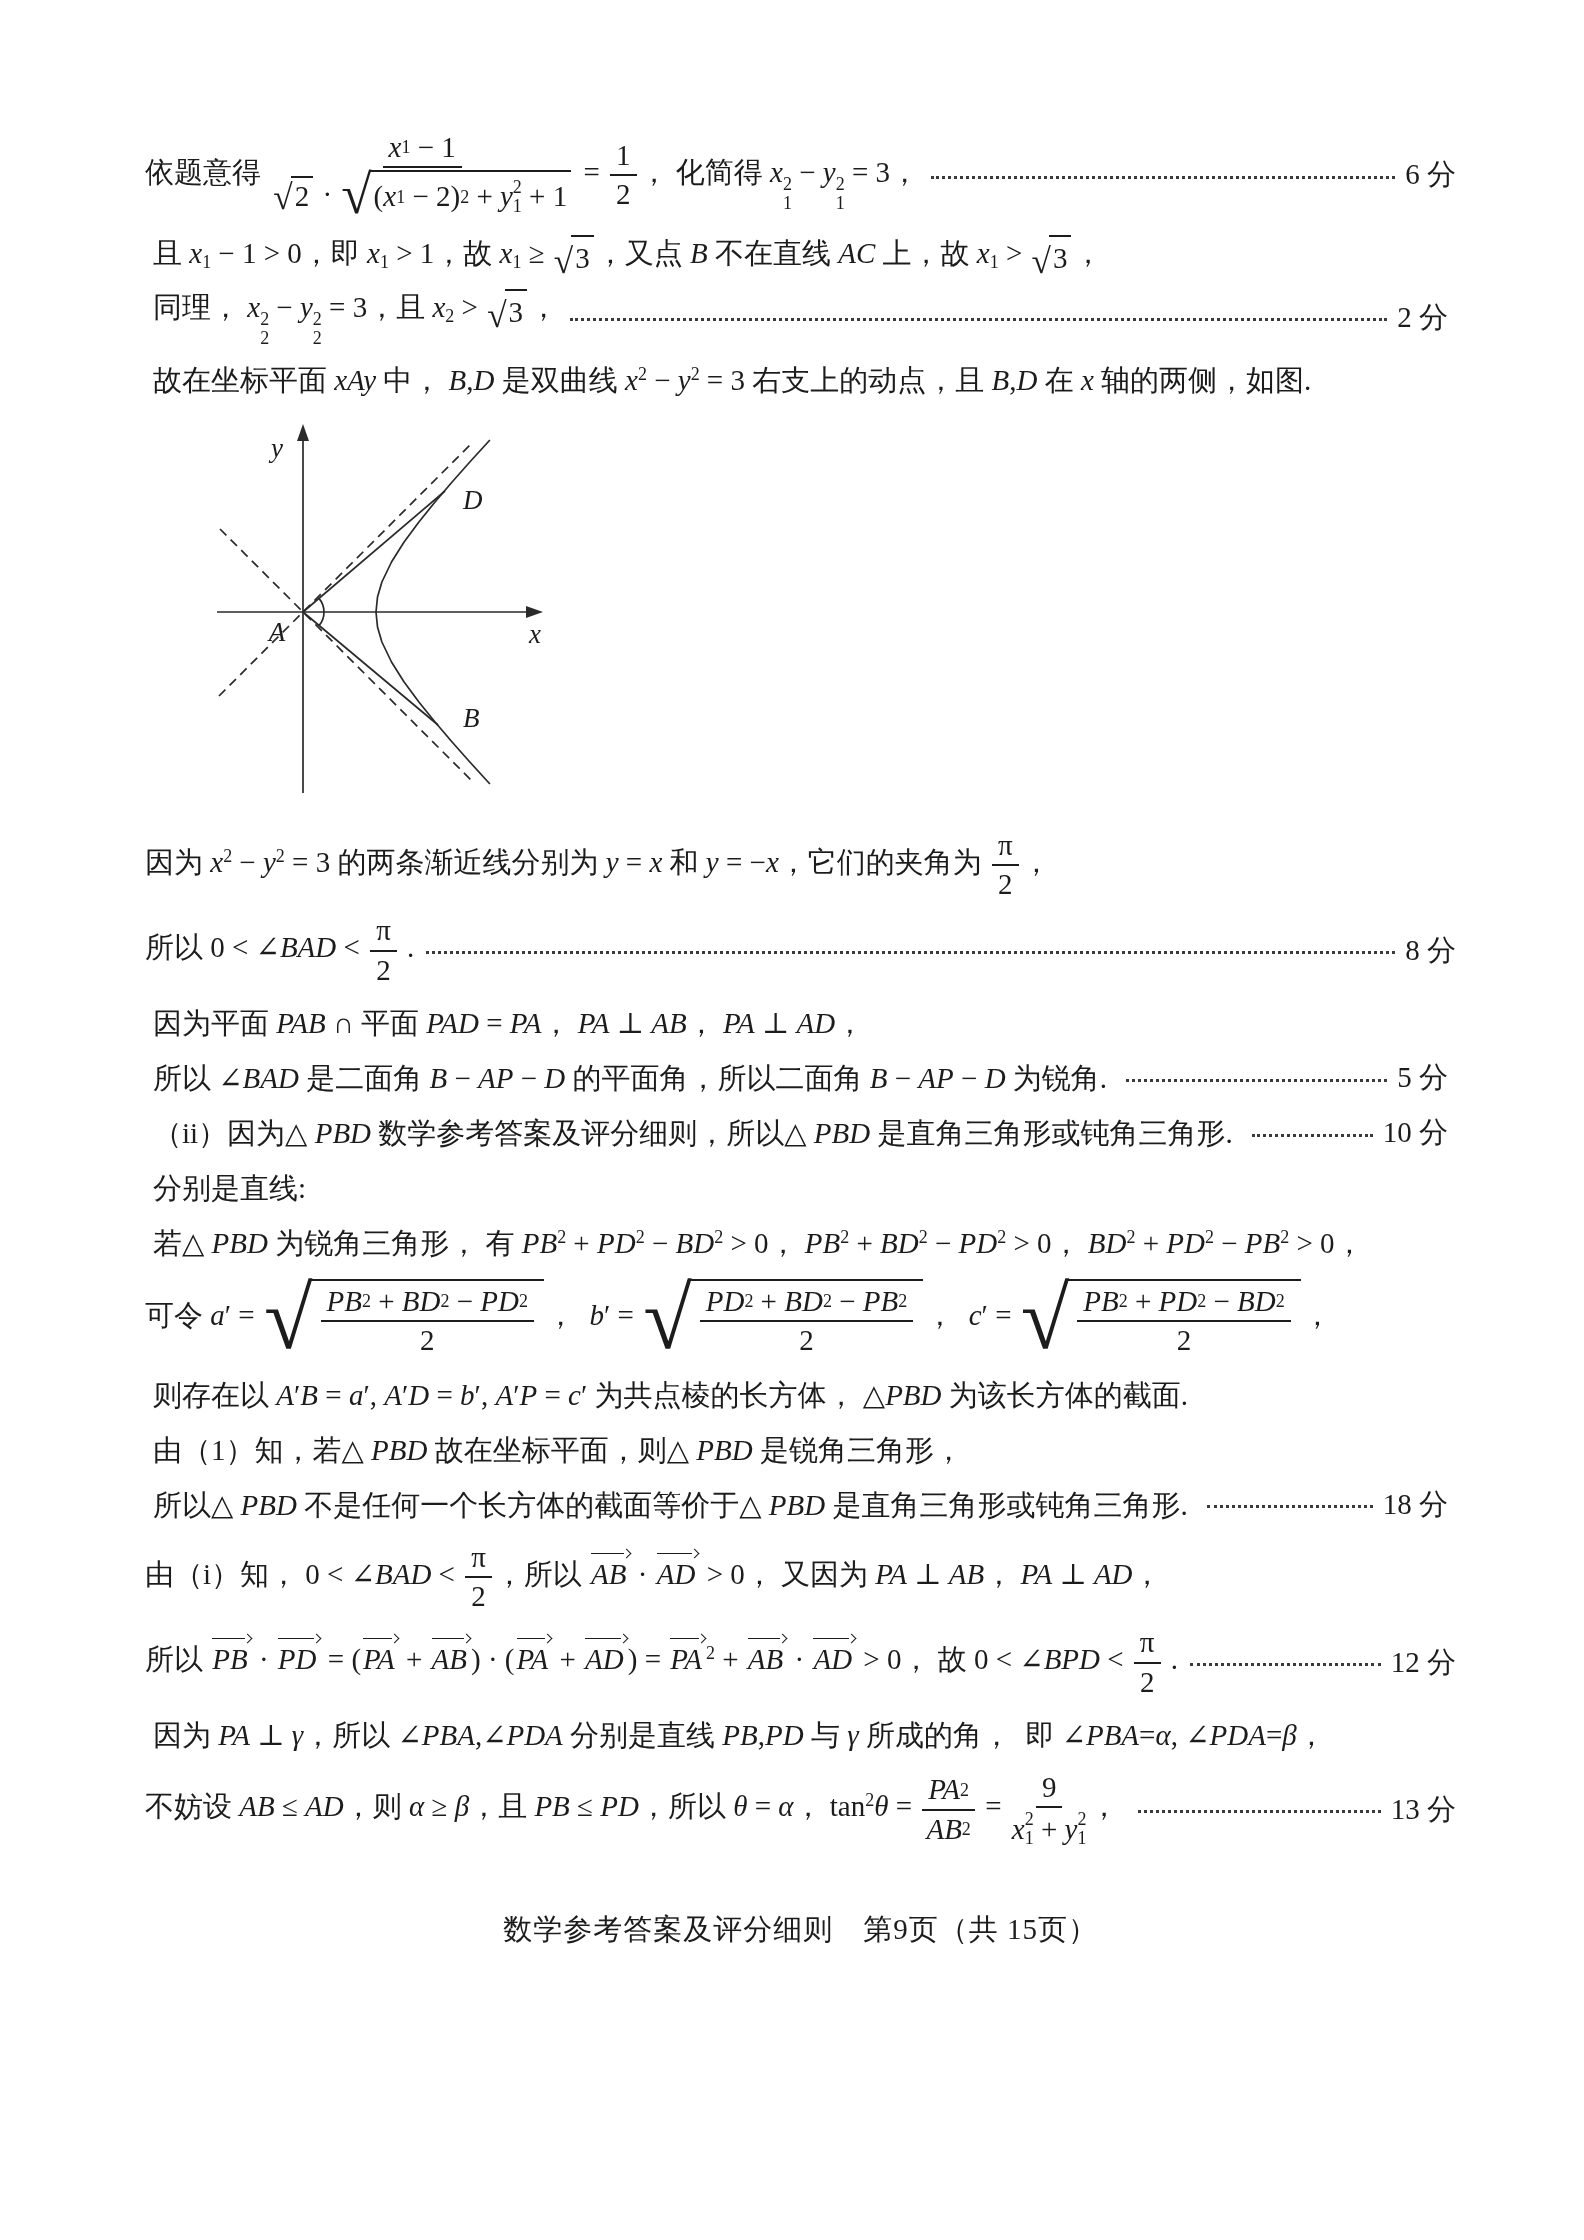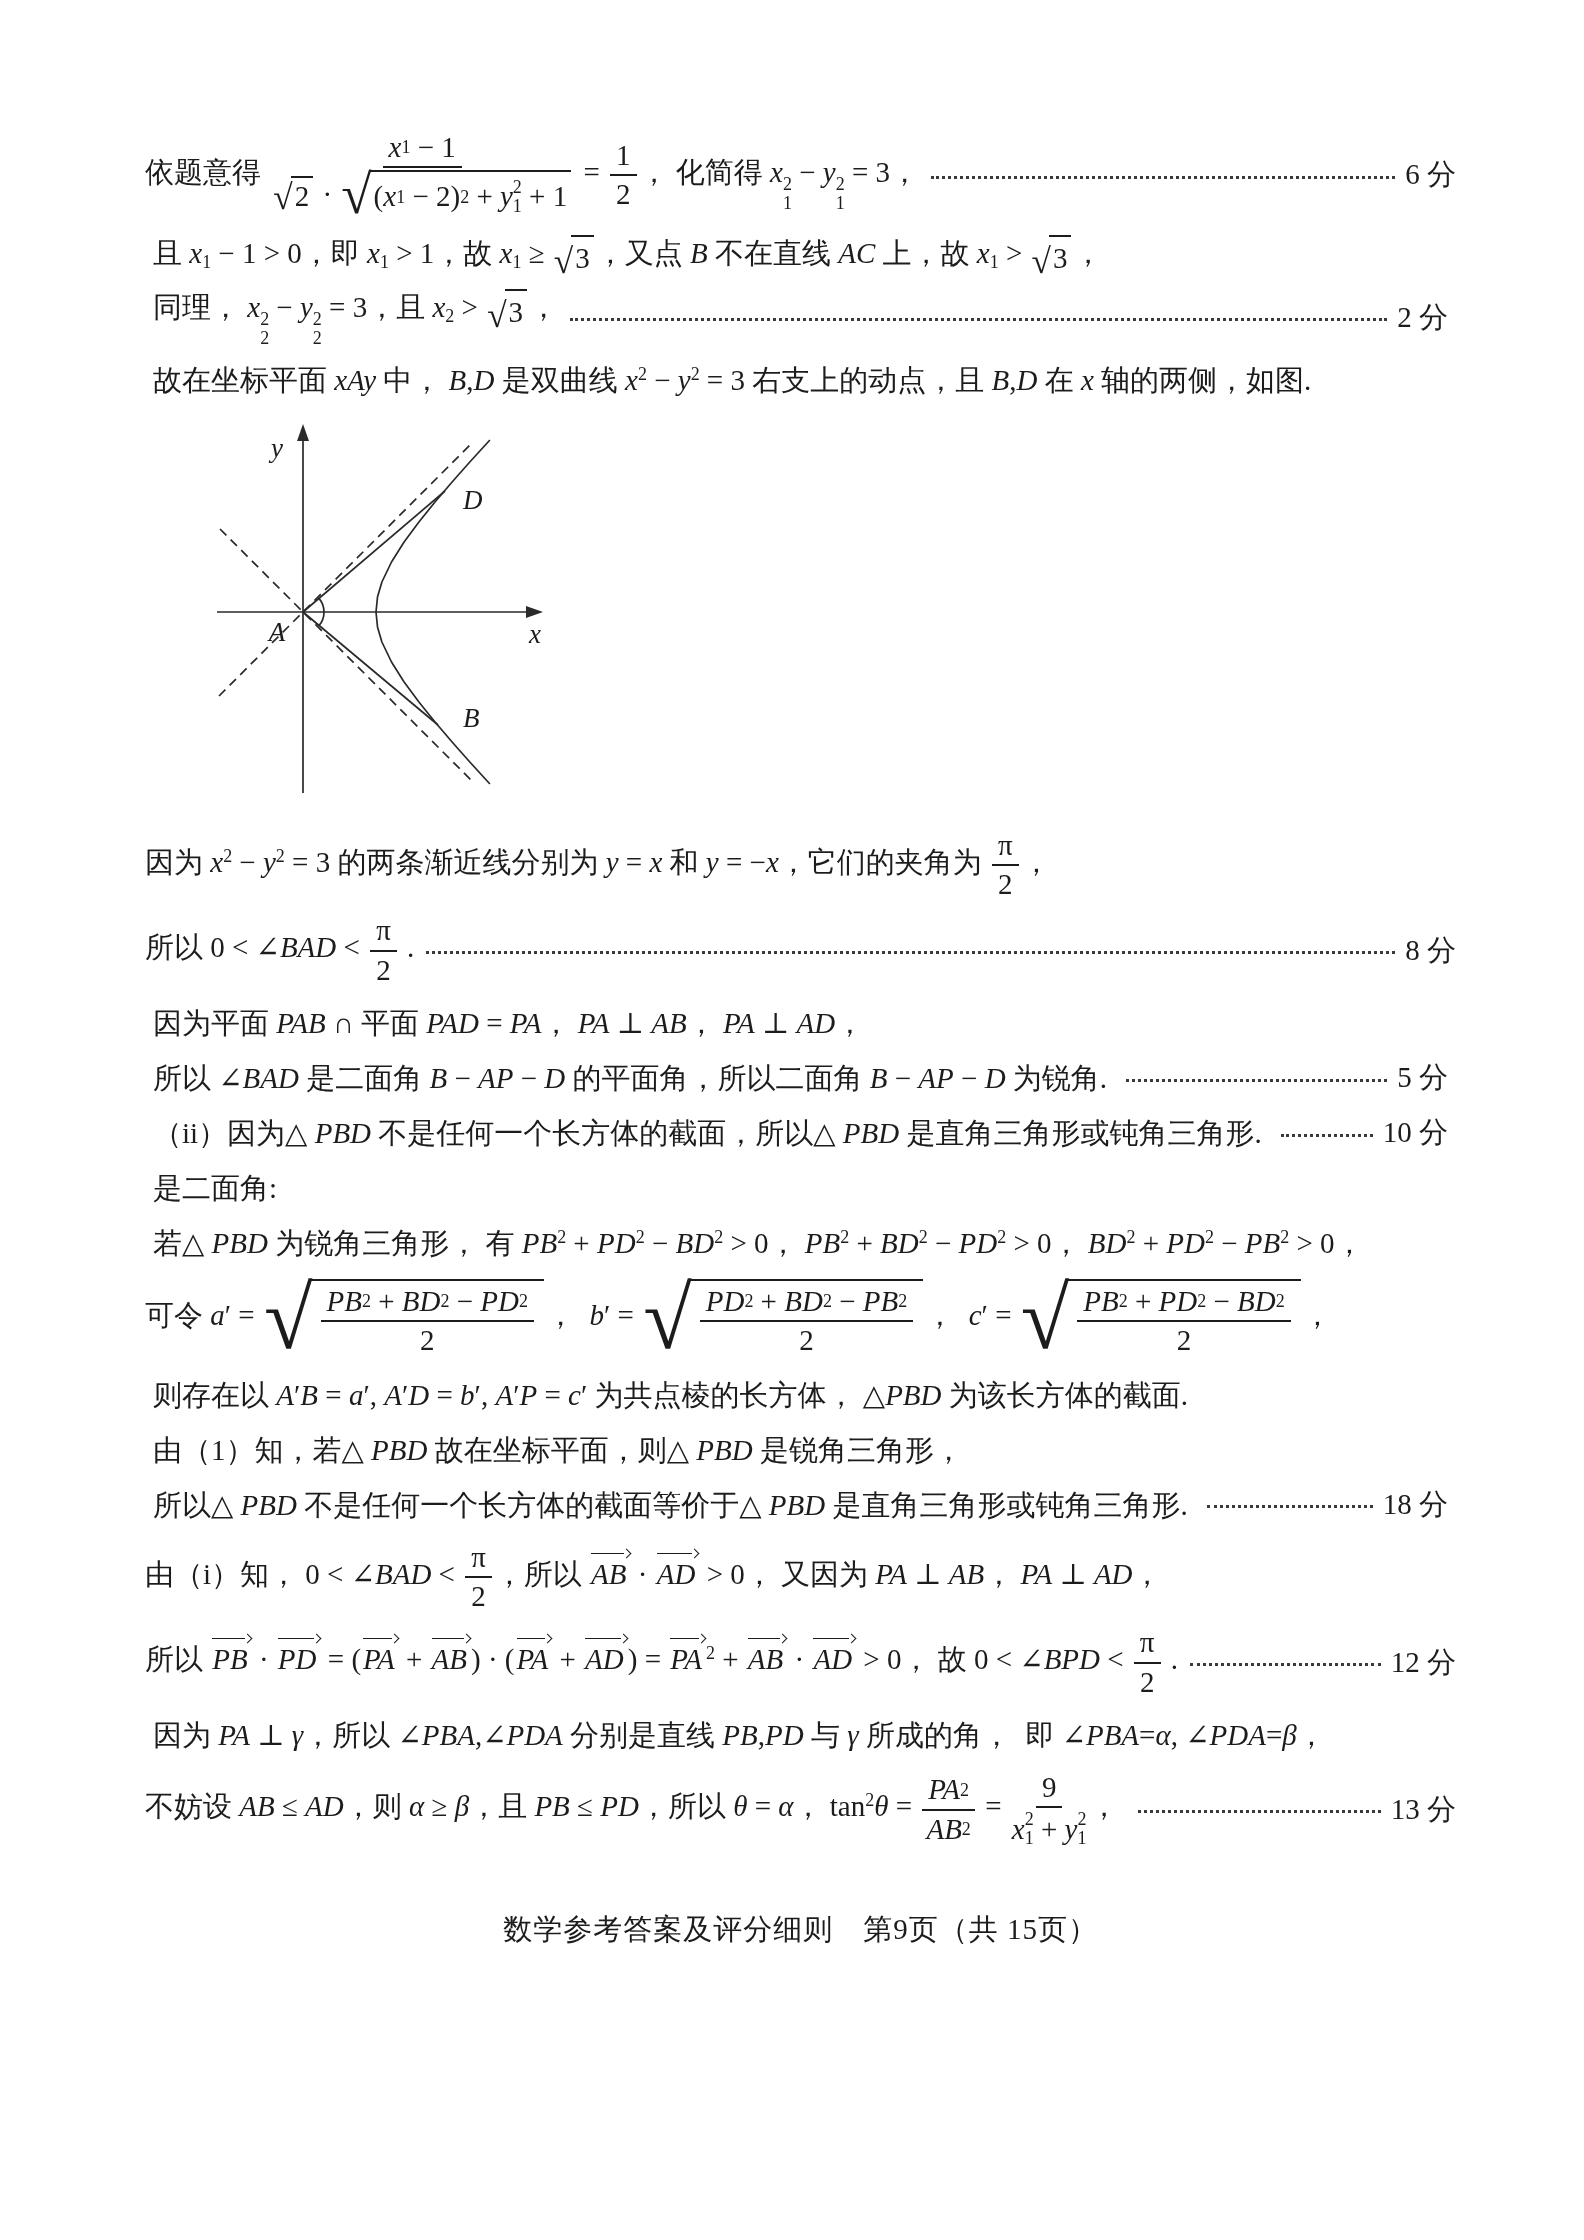--- a/index.html
+++ b/index.html
@@ -111,26 +111,26 @@
       </div>
       <div class="line">
         <span class="content"><span class="cn">因为平面 </span><span class="it">PAB</span><span class="up"> ∩ </span><span class="cn">平面 </span><span class="it">PAD</span><span class="up"> = </span><span class="it">PA</span><span class="cn">， </span><span class="it">PA</span><span class="up"> ⊥ </span><span class="it">AB</span><span class="cn">， </span><span class="it">PA</span><span class="up"> ⊥ </span><span class="it">AD</span><span class="cn">，</span></span>
       </div>
       <div class="line">
         <span class="content"><span class="cn">所以 </span><span class="up">∠</span><span class="it">BAD</span><span class="cn"> 是二面角 </span><span class="it">B</span><span class="up"> − </span><span class="it">AP</span><span class="up"> − </span><span class="it">D</span><span class="cn"> 的平面角，所以二面角 </span><span class="it">B</span><span class="up"> − </span><span class="it">AP</span><span class="up"> − </span><span class="it">D</span><span class="cn"> 为锐角. </span></span>
         <span class="leader"></span>
         <span class="score">5 分</span>
       </div>
       <div class="line">
-        <span class="content"><span class="cn">（ii）因为△ </span><span class="it">PBD</span><span class="cn"> 不是任何一个长方体的截面，所以△ </span><span class="it">PBD</span><span class="cn"> 是直角三角形或钝角三角形. </span></span>
+        <span class="content"><span class="cn">（ii）因为△ </span><span class="it">PBD</span><span class="cn"> 数学参考答案及评分细则，所以△ </span><span class="it">PBD</span><span class="cn"> 是直角三角形或钝角三角形. </span></span>
         <span class="leader"></span>
         <span class="score">10 分</span>
       </div>
       <div class="line">
-        <span class="content"><span class="cn">是二面角:</span></span>
+        <span class="content"><span class="cn">分别是直线:</span></span>
       </div>
       <div class="line">
         <span class="content"><span class="cn">若△ </span><span class="it">PBD</span><span class="cn"> 为锐角三角形， 有 </span><span class="it">PB</span><span class="su">2</span><span class="up"> + </span><span class="it">PD</span><span class="su">2</span><span class="up"> − </span><span class="it">BD</span><span class="su">2</span><span class="up"> &gt; 0</span><span class="cn">， </span><span class="it">PB</span><span class="su">2</span><span class="up"> + </span><span class="it">BD</span><span class="su">2</span><span class="up"> − </span><span class="it">PD</span><span class="su">2</span><span class="up"> &gt; 0</span><span class="cn">， </span><span class="it">BD</span><span class="su">2</span><span class="up"> + </span><span class="it">PD</span><span class="su">2</span><span class="up"> − </span><span class="it">PB</span><span class="su">2</span><span class="up"> &gt; 0</span><span class="cn">，</span></span>
       </div>
       <div class="line tall">
         <span class="content"><span class="cn">可令 </span><span class="it">a</span><span class="up">′ = </span><span class="sqrt zx"><span class="rad">√</span><span class="rb"><span class="frac"><span class="fn"><span class="it">PB</span><span class="su">2</span><span class="up"> + </span><span class="it">BD</span><span class="su">2</span><span class="up"> − </span><span class="it">PD</span><span class="su">2</span></span><span class="fd"><span class="up">2</span></span></span></span></span><span class="cn">，  </span><span class="it">b</span><span class="up">′ = </span><span class="sqrt zx"><span class="rad">√</span><span class="rb"><span class="frac"><span class="fn"><span class="it">PD</span><span class="su">2</span><span class="up"> + </span><span class="it">BD</span><span class="su">2</span><span class="up"> − </span><span class="it">PB</span><span class="su">2</span></span><span class="fd"><span class="up">2</span></span></span></span></span><span class="cn">，  </span><span class="it">c</span><span class="up">′ = </span><span class="sqrt zx"><span class="rad">√</span><span class="rb"><span class="frac"><span class="fn"><span class="it">PB</span><span class="su">2</span><span class="up"> + </span><span class="it">PD</span><span class="su">2</span><span class="up"> − </span><span class="it">BD</span><span class="su">2</span></span><span class="fd"><span class="up">2</span></span></span></span></span><span class="cn">，</span></span>
       </div>
       <div class="line">
         <span class="content"><span class="cn">则存在以 </span><span class="it">A</span><span class="up">′</span><span class="it">B</span><span class="up"> = </span><span class="it">a</span><span class="up">′, </span><span class="it">A</span><span class="up">′</span><span class="it">D</span><span class="up"> = </span><span class="it">b</span><span class="up">′, </span><span class="it">A</span><span class="up">′</span><span class="it">P</span><span class="up"> = </span><span class="it">c</span><span class="up">′</span><span class="cn"> 为共点棱的长方体， △</span><span class="it">PBD</span><span class="cn"> 为该长方体的截面.</span></span>
       </div>

